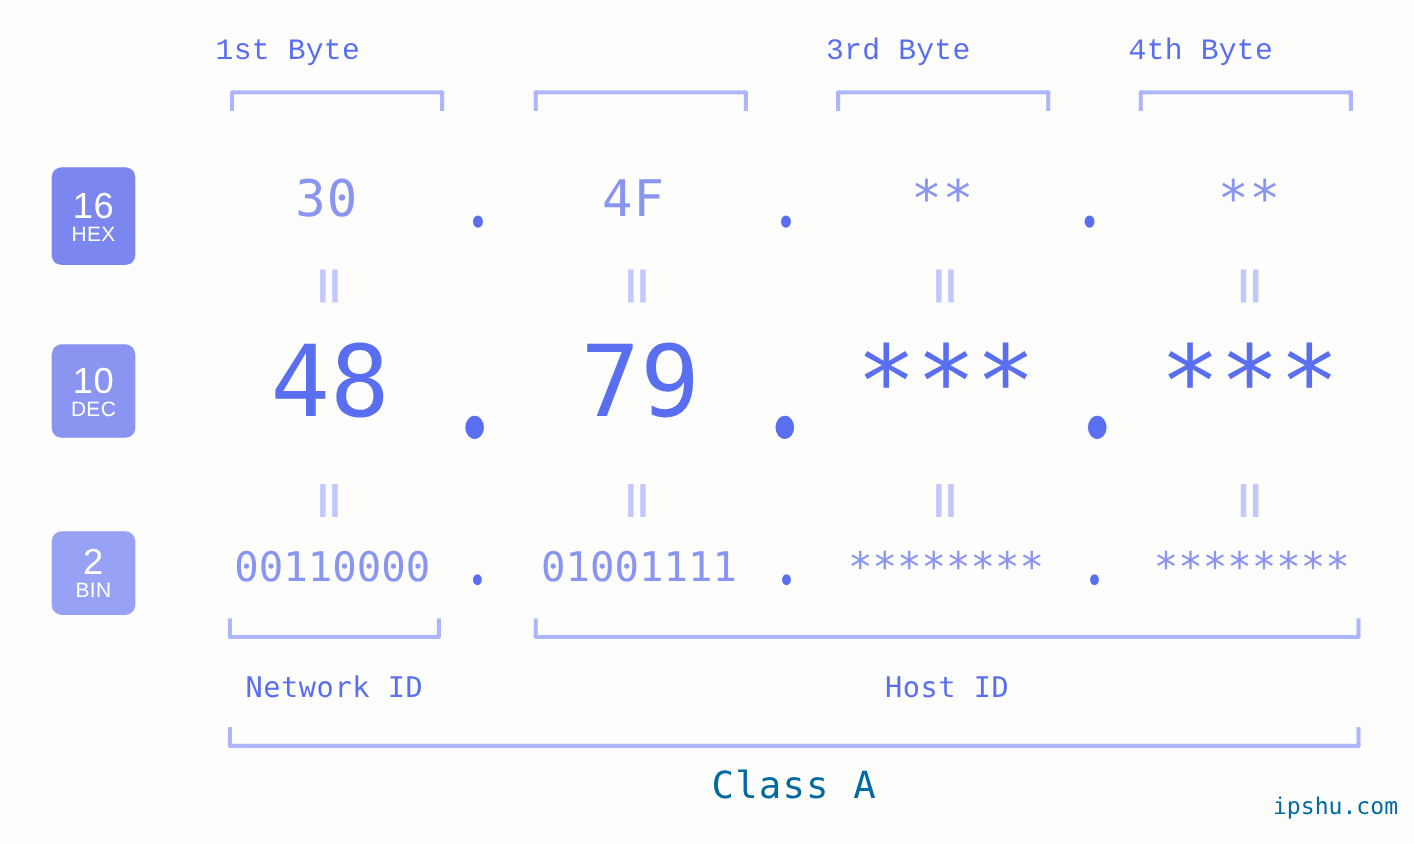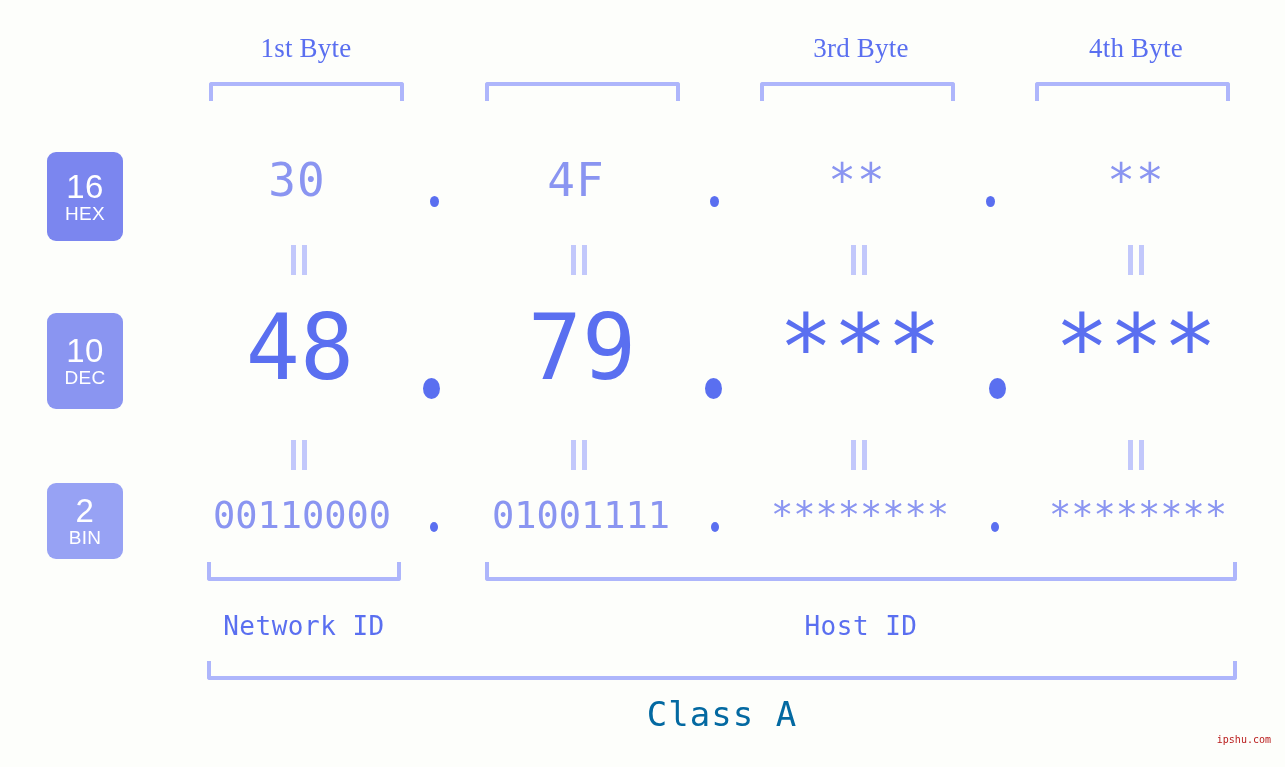--- a/index.html
+++ b/index.html
@@ -18,25 +18,24 @@
   .stage {
     position: absolute;
     inset: 0;
   }
 
   
   .byte-label {
     position: absolute;
     top: 33px;
     width: 220px;
-    text-align: center;
     font-size: 27px;
     color: #5a6ff0;
     letter-spacing: 0.2px;
-    font-family: Liberation Serif, serif;
+    font-family: Liberation Mono, monospace;
     white-space: nowrap;
   }
 
   
   
   .bracket-down {
     position: absolute;
     height: 19px;
     border-top: 4px solid #aeb6fb;
     border-left: 4px solid #aeb6fb;
@@ -74,21 +73,21 @@
     font-weight: 400;
     letter-spacing: 0.5px;
   }
   .badge .sub {
     font-size: 19px;
     line-height: 21px;
     font-weight: 400;
     letter-spacing: 0.3px;
   }
   #badge-hex { top: 152px; height: 89px; background: #7b86ef; }
-  #badge-dec { top: 313px; height: 96px; background: #8a95f1; }
+  #badge-dec { top: 313px; height: 85px; background: #8a95f1; }
   #badge-bin { top: 483px; height: 76px; background: #97a2f4; }
 
   
   .hex-val {
     position: absolute;
     top: 157px;
     width: 220px;
     text-align: center;
     font-size: 46px;
     line-height: 46px;
@@ -188,22 +187,22 @@
     font-family: "DejaVu Sans Mono", monospace;
     letter-spacing: 1px;
     white-space: nowrap;
   }
 
   
   #watermark {
     position: absolute;
     right: 14px;
     bottom: 22px;
-    font-size: 10px;
-    color: #b91c1c;
+    font-size: 21px;
+    color: #0369a1;
     font-family: "DejaVu Sans Mono", monospace;
     letter-spacing: 0px;
   }
 </style>
 </head>
 <body>
 
 <div class="stage">
 
   <div class="byte-label" style="left:196px;">1st Byte</div>

